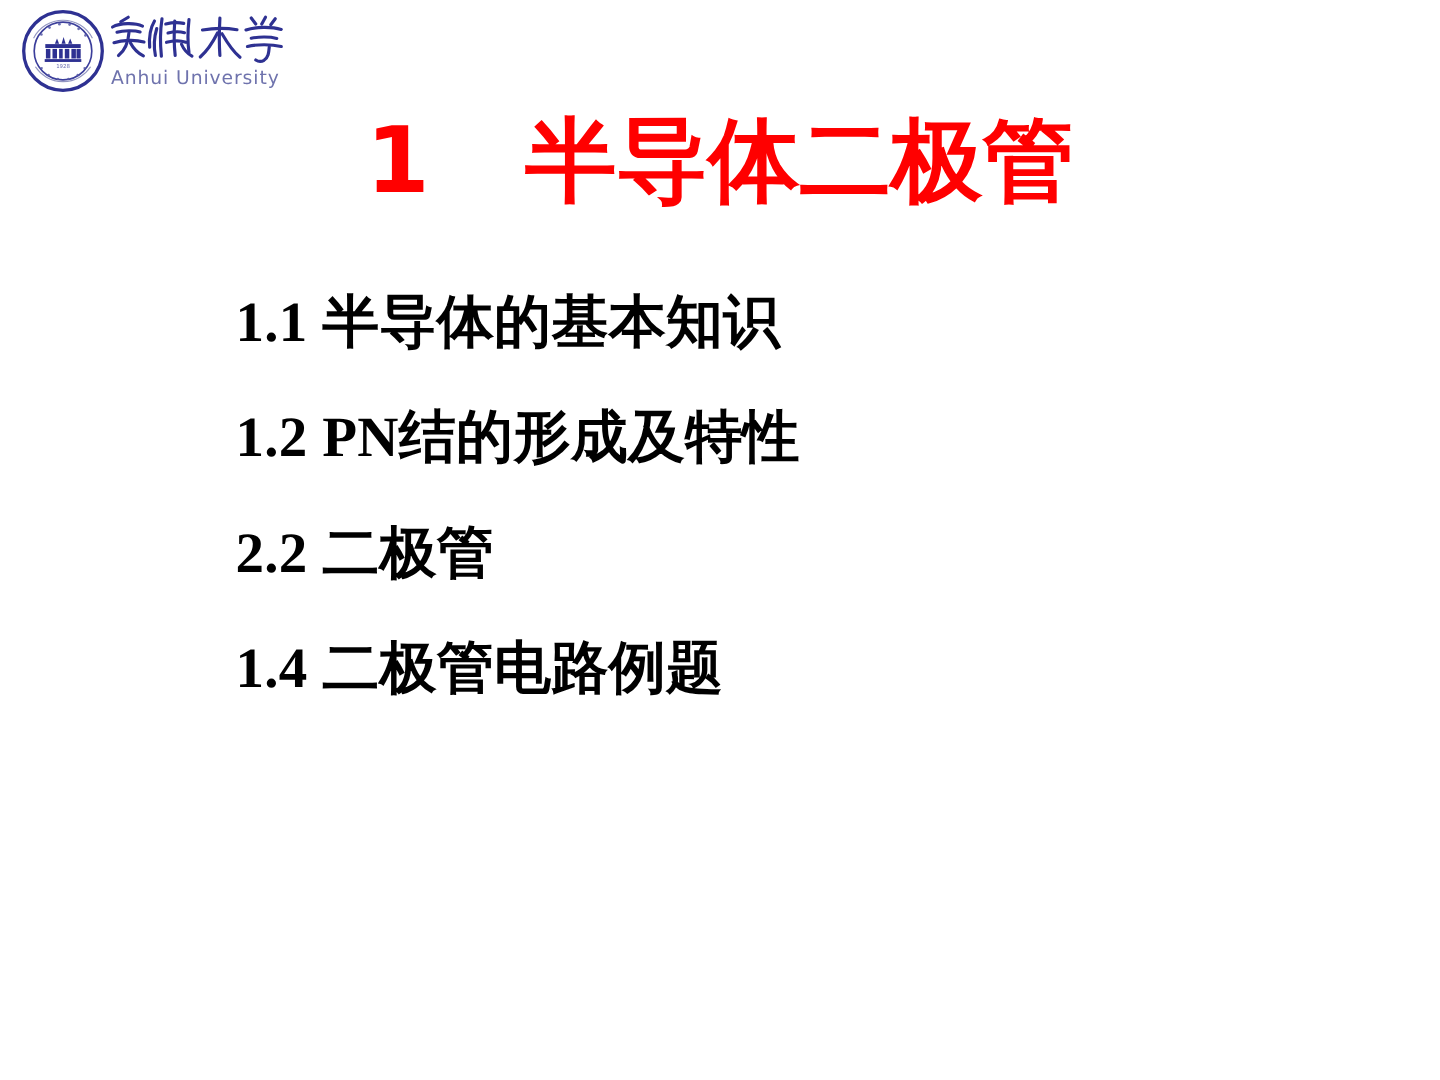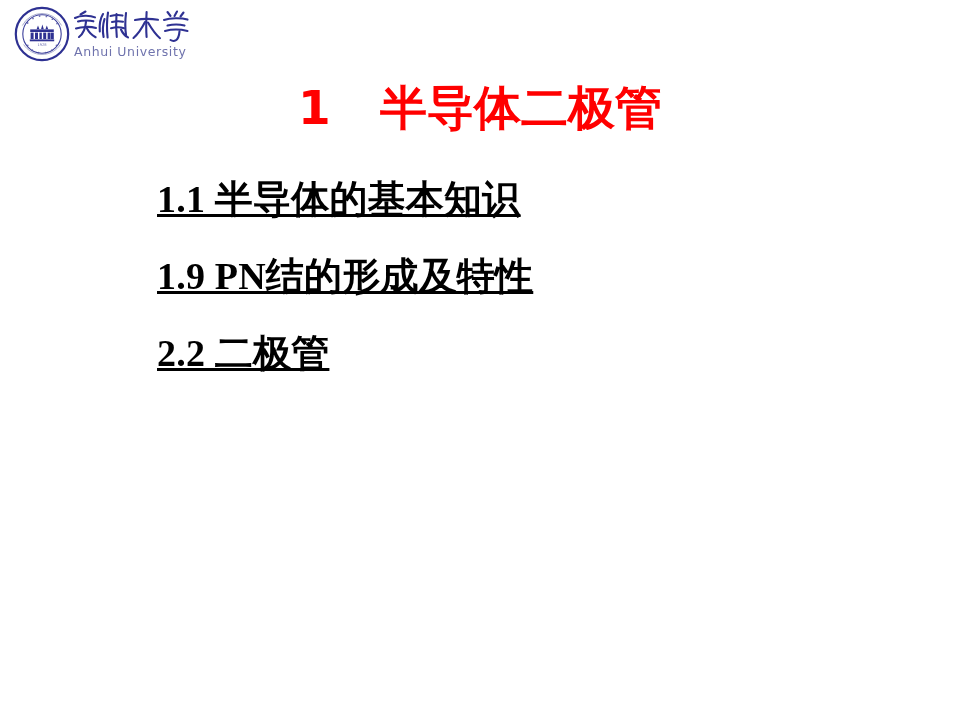--- a/index.html
+++ b/index.html
@@ -57,32 +57,31 @@
   
   #title {
     position: absolute;
     left: 0;
     top: 78px;
     width: 960px;
     text-align: center;
     color: #ff0000;
     font-family: "DejaVu Sans", "Liberation Sans", sans-serif;
     font-weight: bold;
-    font-size: 47px;
+    font-size: 61px;
     line-height: 60px;
     white-space: pre;
   }
 
   
   #outline {
     position: absolute;
     left: 157px;
-    top: 176px;
+    top: 192px;
     width: 740px;
-    text-decoration: underline;
   }
   .outline-item {
     height: 77px;
     color: #000000;
     font-family: "Liberation Serif", "DejaVu Serif", serif;
     font-weight: bold;
     font-size: 38px;
     line-height: 46px;
     white-space: pre;
     letter-spacing: 0.2px;
@@ -177,17 +176,18 @@
       </svg>
     </div>
 
     <div id="logo-wordmark-en">Anhui University</div>
   </div>
 
   <div id="title">1   半导体二极管</div>
 
   <div id="outline">
     <div class="outline-item">1.1 半导体的基本知识</div>
-    <div class="outline-item">1.9 PN结的形成及特性</div>
+    <div class="outline-item">1.2 PN结的形成及特性</div>
     <div class="outline-item">2.2 二极管</div>
+    <div class="outline-item">1.4 二极管电路例题</div>
   </div>
 
 </div>
 
 </body></html>

